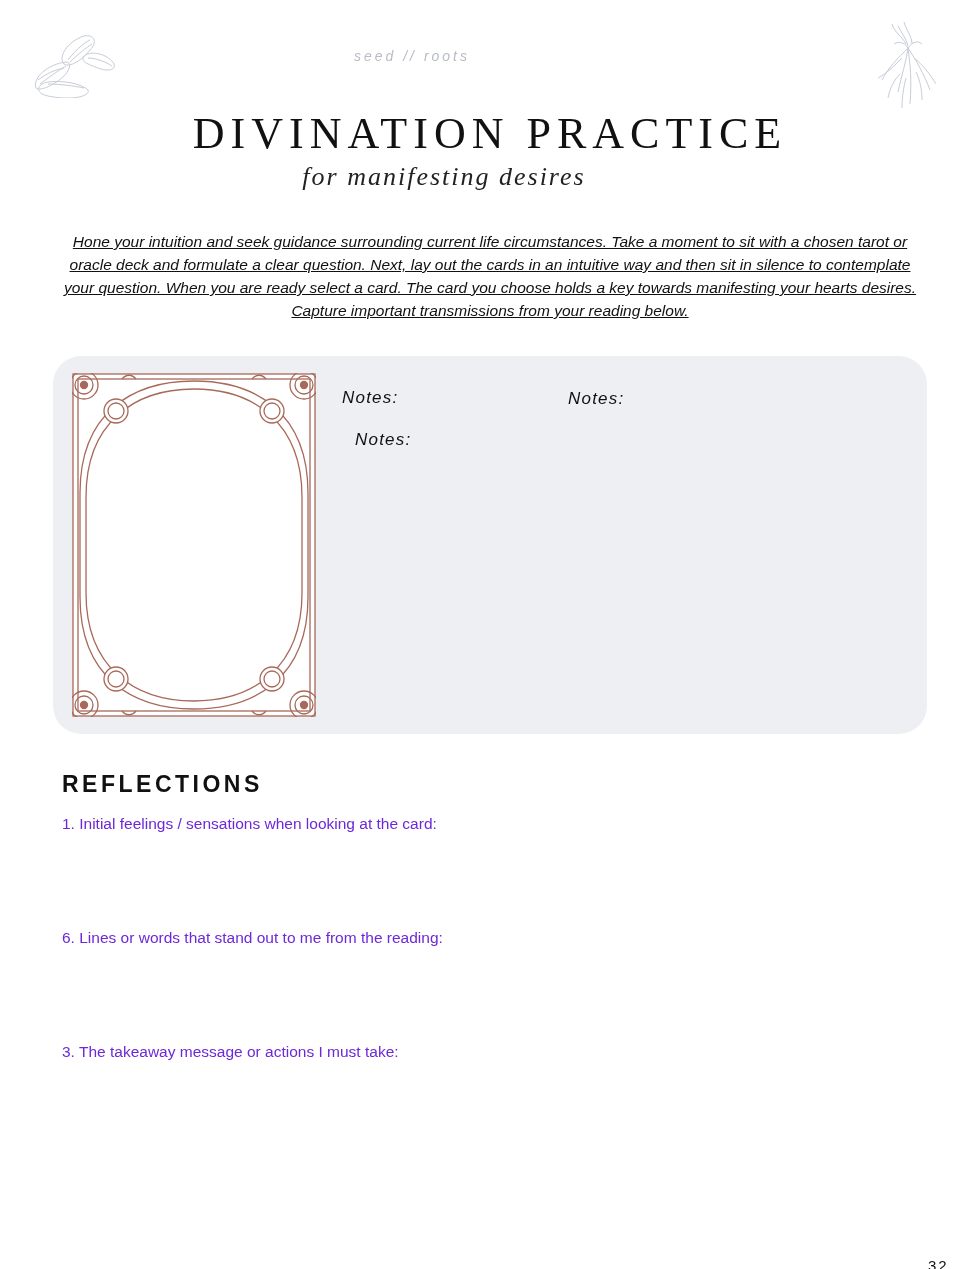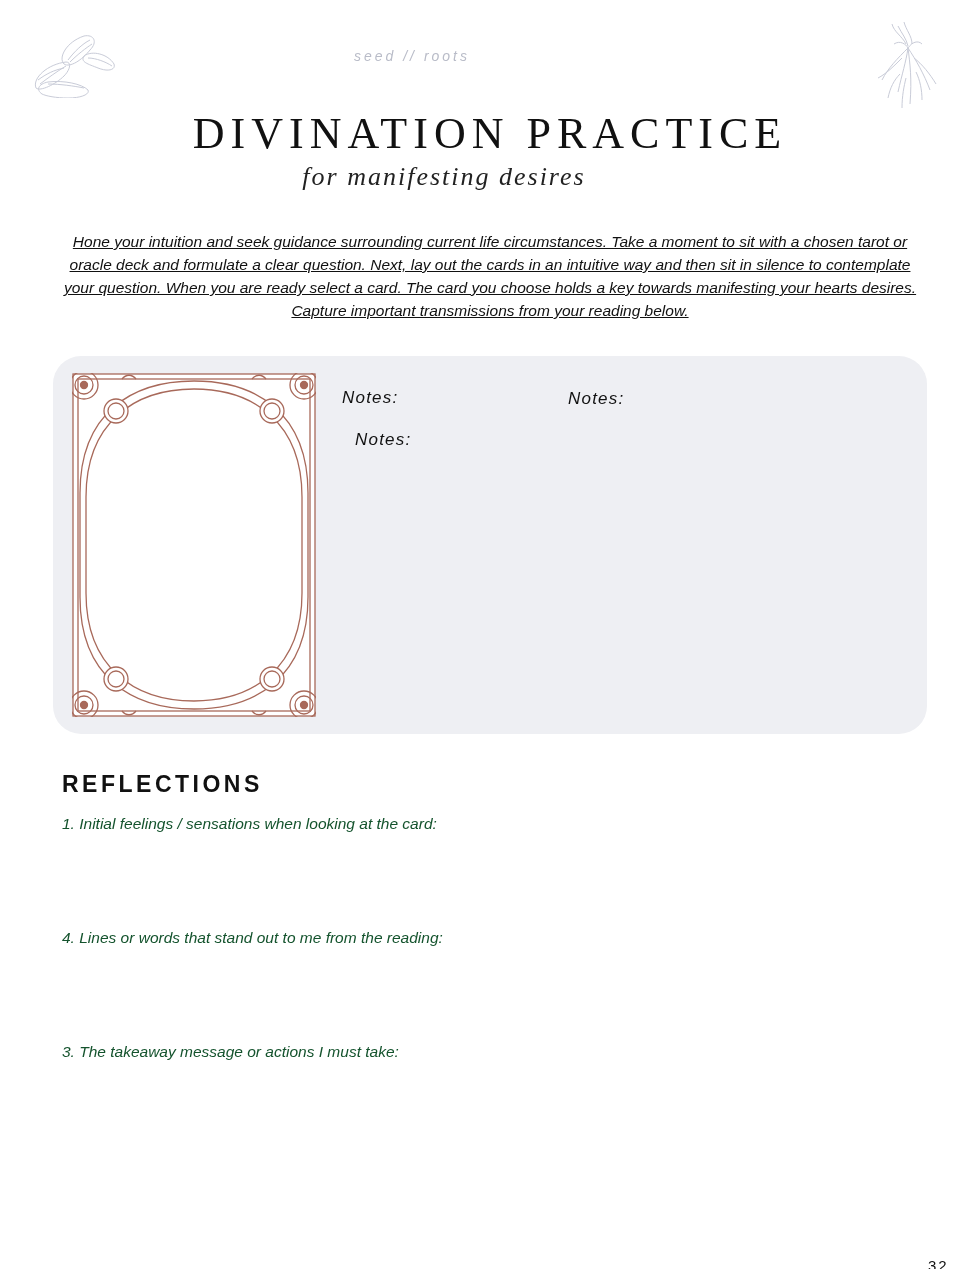--- a/index.html
+++ b/index.html
@@ -36,21 +36,21 @@
       position: absolute; left: 72px; top: 373px; width: 244px; height: 344px;
     }
     .field-label {
       position: absolute; font-style: italic; font-size: 17px; letter-spacing: 1.2px; color: #111;
     }
     .section-heading {
       position: absolute; top: 771px; left: 62px; font-weight: bold; font-size: 23px;
       letter-spacing: 3.5px; color: #111;
     }
     .prompt {
-      position: absolute; left: 62px; font-style: italic; font-size: 15.5px; color: #14532d;
+      position: absolute; left: 62px; font-size: 15.5px; color: #6d28d9;
     }
     .page-number {
       position: absolute; top: 1257px; left: 928px; font-size: 15px; letter-spacing: 2px; color: #111;
     }
   </style>
 </head>
 <body>
 
 <svg class="deco-left" viewBox="0 0 90 70" fill="none" stroke="#c9ccd8" stroke-width="1">
   <g>
@@ -138,16 +138,16 @@
   <path d="M180 338 C184 343, 190 343, 194 338"></path>
 </svg>
 
 <div class="field-label" style="top:388px; left:342px;">Notes:</div>
 <div class="field-label" style="top:389px; left:568px;">Notes:</div>
 <div class="field-label" style="top:430px; left:342px;margin-left:13px;">Notes:</div>
 
 <div class="section-heading">REFLECTIONS</div>
 
 <div class="prompt" style="top:815px;">1. Initial feelings / sensations when looking at the card:</div>
-<div class="prompt" style="top:929px;">4. Lines or words that stand out to me from the reading:</div>
+<div class="prompt" style="top:929px;">6. Lines or words that stand out to me from the reading:</div>
 <div class="prompt" style="top:1043px;">3. The takeaway message or actions I must take:</div>
 
 <div class="page-number">32</div>
 
 </body></html>

